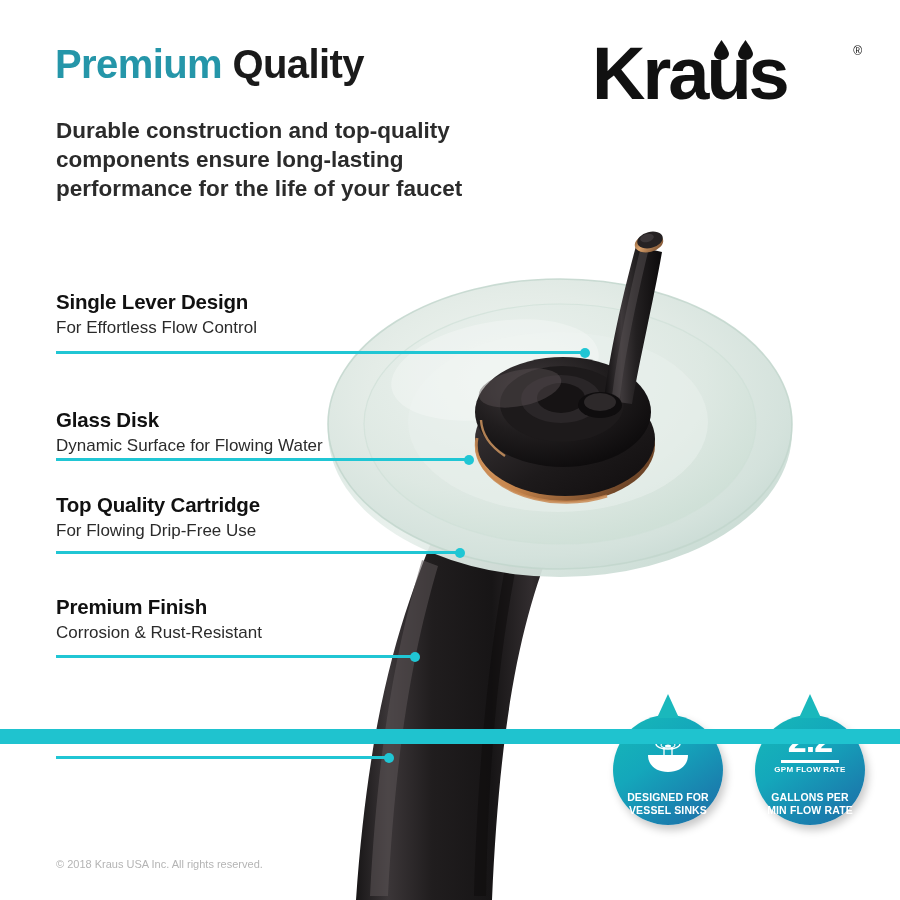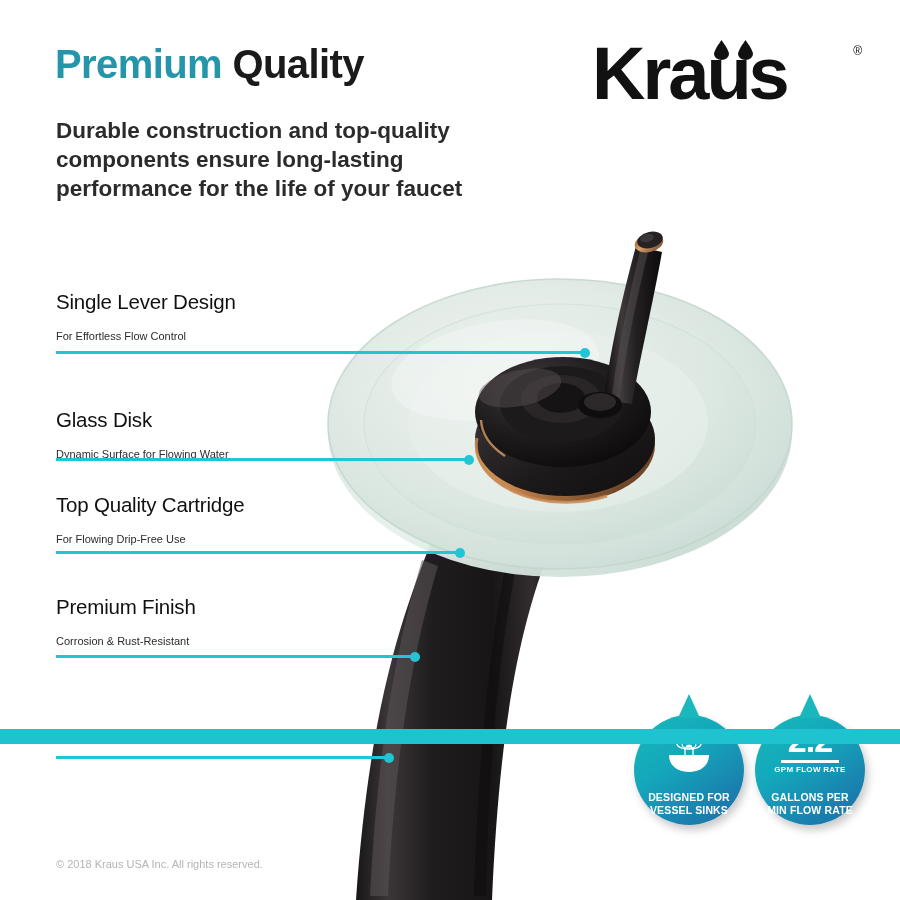--- a/index.html
+++ b/index.html
@@ -42,26 +42,26 @@
   .logo-reg {
     position: absolute; right: 0px; top: 14px;
     font-size: 12px; color: #111; font-weight: 400;
   }
   .drop { position: absolute; width: 15px; height: 20px; }
   .drop svg { display:block; }
 
   
   .feature { position: absolute; left: 56px; width: 330px; }
   .feature .f-title {
-    font-size: 20.5px; font-weight: 400; color: #111;
+    font-size: 20.5px; font-weight: 700; color: #111;
     letter-spacing: -0.2px; white-space: nowrap;
   }
   .feature .f-sub {
-    font-size: 11px; font-weight: 400; color: #2b2b2b;
-    margin-top: 16px; white-space: nowrap;
+    font-size: 17px; font-weight: 400; color: #2b2b2b;
+    margin-top: 4px; white-space: nowrap;
   }
 
   
   .leader { position: absolute; height: 3px; background: #20c6d4; z-index: 40; }
   .leader .dot {
     position: absolute; right: -4px; top: -3.5px;
     width: 10px; height: 10px; border-radius: 50%;
     background: #20c6d4;
   }
 
@@ -301,21 +301,21 @@
   </div>
   <div class="leader" style="left:56px; top:655px; width:360px;">
     <span class="dot"></span>
   </div>
 
   <div class="leader" style="left:56px; top:756px; width:334px;">
     <span class="dot"></span>
   </div>
 
 
-  <div class="badge" style="left:634px; top:715px;">
+  <div class="badge" style="left:613px; top:715px;">
     <span class="tail"></span>
     <span class="b-icon">
       <svg viewBox="0 0 58 46" width="58" height="46">
         <path d="M29 2 L29 13" stroke="#fff" stroke-width="1.6"></path>
         <ellipse cx="29" cy="16" rx="12" ry="5" fill="none" stroke="#fff" stroke-width="1.3"></ellipse>
         <ellipse cx="29" cy="17" rx="7" ry="3" fill="none" stroke="#fff" stroke-width="1.1"></ellipse>
         <ellipse cx="29" cy="18" rx="3" ry="1.5" fill="#fff"></ellipse>
         <path d="M25 20 L25 28 M33 20 L33 28" stroke="#fff" stroke-width="1.3"></path>
         <path d="M9 27 L49 27 C 49 38, 40 44, 29 44 C 18 44, 9 38, 9 27 Z" fill="#fff"></path>
       </svg>

